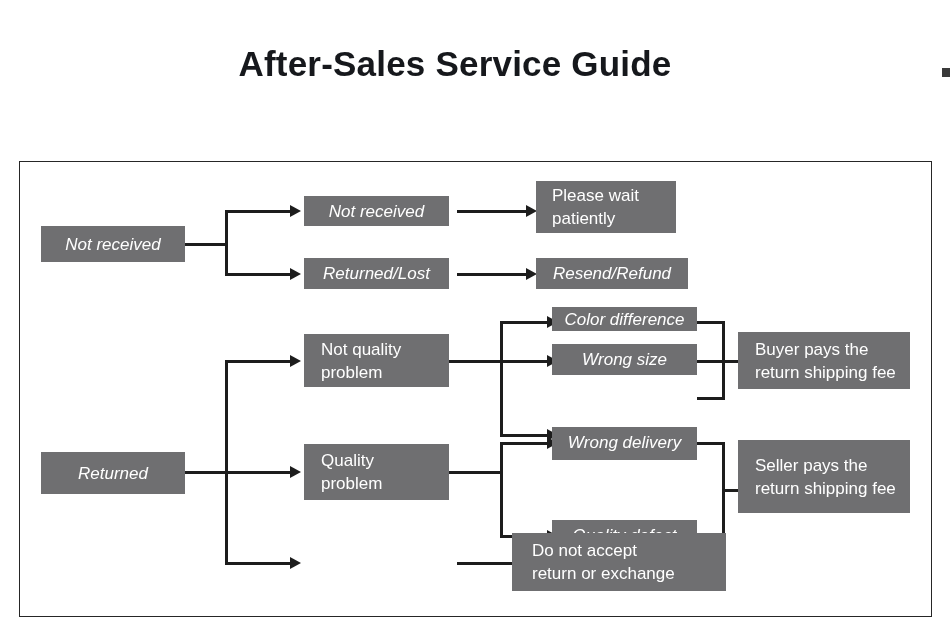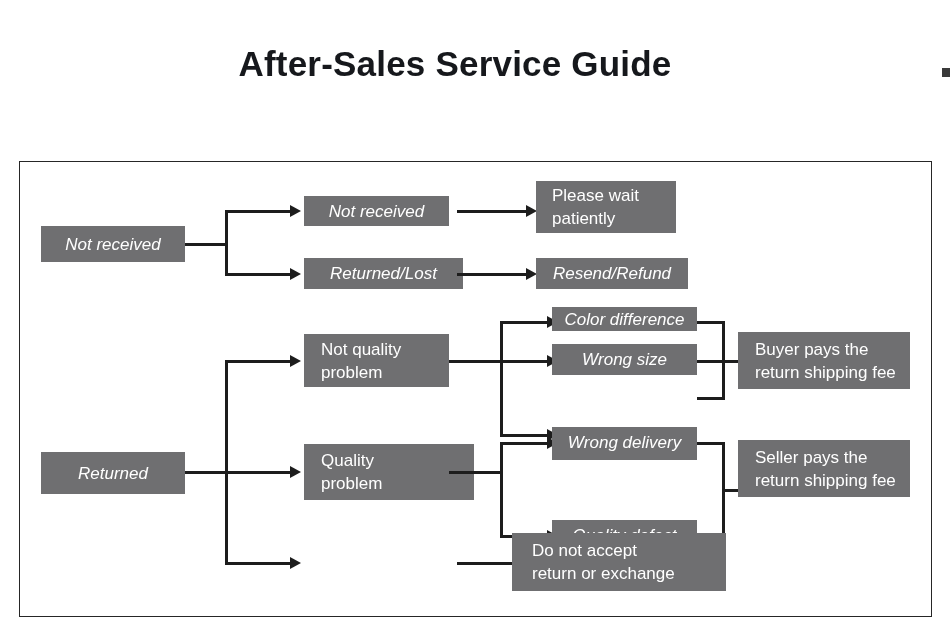--- a/index.html
+++ b/index.html
@@ -96,21 +96,21 @@
 
   <div class="h-line" style="left:165px; top:81px;  width:42px;"></div>
   <div class="v-line" style="left:205px; top:48px;  height:66px;"></div>
   <div class="h-line" style="left:205px; top:48px;  width:67px;"></div>
   <div class="arrow-head" style="left:270px; top:43px;"></div>
   <div class="h-line" style="left:205px; top:111px; width:67px;"></div>
   <div class="arrow-head" style="left:270px; top:106px;"></div>
 
   <div class="node center" style="left:284px; top:34px; width:145px; height:30px;">Not received</div>
 
-  <div class="node center" style="left:284px; top:96px; width:159px; height:31px;">Returned/Lost</div>
+  <div class="node center" style="left:284px; top:96px; width:145px; height:31px;">Returned/Lost</div>
 
   <div class="h-line" style="left:437px; top:48px; width:72px;"></div>
   <div class="arrow-head" style="left:506px; top:43px;"></div>
 
   <div class="h-line" style="left:437px; top:111px; width:72px;"></div>
   <div class="arrow-head" style="left:506px; top:106px;"></div>
 
   <div class="node left" style="left:516px; top:19px; width:140px; height:52px;padding-left:16px;">Please wait
 patiently</div>
 
@@ -124,21 +124,21 @@
 
   <div class="h-line" style="left:205px; top:309px; width:67px;"></div>
   <div class="arrow-head" style="left:270px; top:304px;"></div>
 
   <div class="h-line" style="left:205px; top:400px; width:67px;"></div>
   <div class="arrow-head" style="left:270px; top:395px;"></div>
 
   <div class="node left" style="left:284px; top:172px; width:145px; height:53px;">Not quality
 problem</div>
 
-  <div class="node left" style="left:284px; top:282px; width:170px; height:56px;">Quality
+  <div class="node left" style="left:284px; top:282px; width:145px; height:56px;">Quality
 problem</div>
 
 
   <div class="h-line" style="left:429px; top:198px; width:53px;"></div>
   <div class="v-line" style="left:480px; top:159px; height:116px;"></div>
 
   <div class="h-line" style="left:480px; top:159px; width:50px;"></div>
   <div class="arrow-head" style="left:527px; top:154px;"></div>
 
   <div class="h-line" style="left:480px; top:198px; width:50px;"></div>
@@ -173,21 +173,21 @@
 
   <div class="node center" style="left:532px; top:265px; width:145px; height:31px;">Wrong delivery</div>
 
   <div class="node center" style="left:532px; top:358px; width:145px; height:31px;">Quality defect</div>
 
   <div class="h-line" style="left:677px; top:280px; width:27px;"></div>
   <div class="h-line" style="left:677px; top:373px; width:27px;"></div>
   <div class="v-line" style="left:702px; top:280px; height:96px;"></div>
   <div class="h-line" style="left:702px; top:327px; width:16px;"></div>
 
-  <div class="node left" style="left:718px; top:278px; width:172px; height:57px;">Seller pays the
+  <div class="node left" style="left:718px; top:278px; width:172px; height:73px;">Seller pays the
 return shipping fee</div>
 
   <div class="h-line" style="left:437px; top:400px; width:67px;"></div>
   <div class="arrow-head" style="left:501px; top:395px;"></div>
 
   <div class="node left" style="left:492px; top:371px; width:214px; height:58px;padding-left:20px;">Do not accept
 return or exchange</div>
 
 </div>
 

